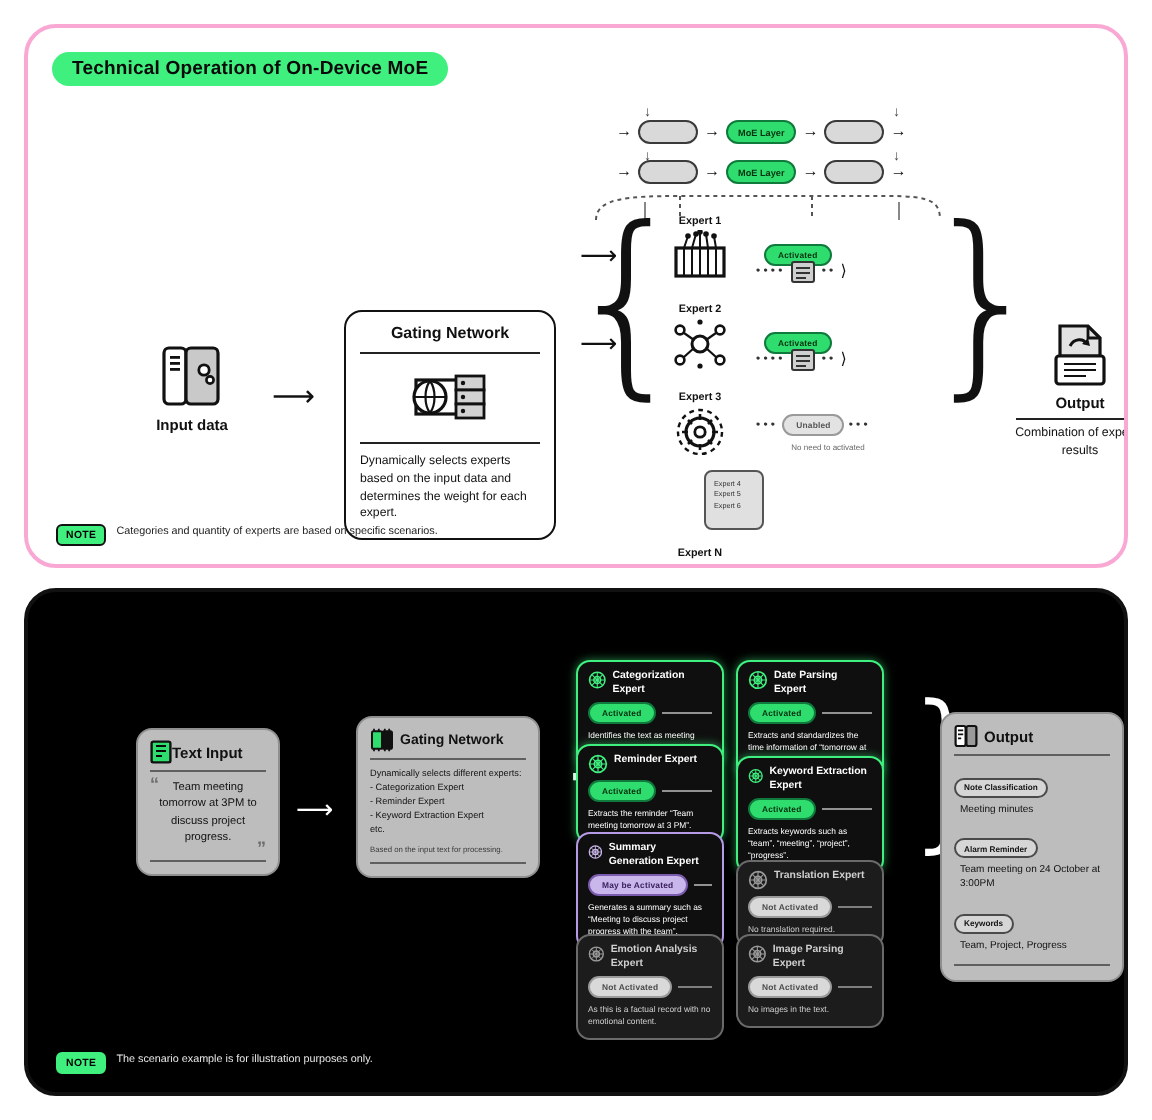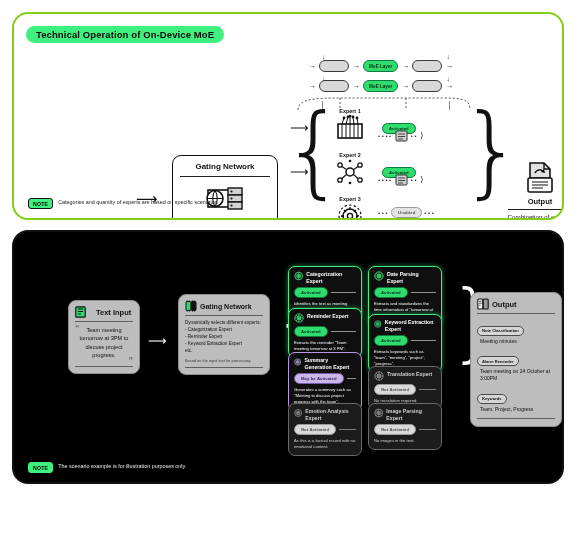--- a/index.html
+++ b/index.html
@@ -8,24 +8,24 @@
     background: #ffffff;
     font-family: "Liberation Sans", sans-serif;
     color: #111;
     overflow: hidden;
   }
   .page { width: 576px; height: 560px; padding: 12px 12px; display: flex; flex-direction: column; gap: 10px; }
 
   
   .panel-light {
     position: relative;
-    border: 2px solid #84cc16;
+    border: 2px solid #f9a8d4;
     border-radius: 16px;
     background: #fff;
-    height: 208px;
+    height: 272px;
     padding: 10px 12px;
     overflow: hidden;
   }
   .panel-dark {
     position: relative;
     border: 2px solid #111;
     border-radius: 16px;
     background: #000;
     height: 254px;
     padding: 10px 12px;
@@ -125,21 +125,21 @@
   
   .dflow { position: relative; width: 100%; height: 196px; margin-top: 6px; }
 
   .card-grey {
     background: #bdbdbd; border-radius: 8px; color:#111;
     border: 1px solid #8f8f8f;
   }
   .txtin {
     position:absolute; left: 42px; top: 52px; width: 72px; padding: 5px 6px 6px;
   }
-  .txtin-head { display:flex; align-items:center; gap:10px; font-size: 7.5px; font-weight:bold; }
+  .txtin-head { display:flex; align-items:center; gap:0; font-size: 7.5px; font-weight:bold; }
   .quote { font-size: 5.6px; line-height:1.5; text-align:center; padding: 2px 3px; position:relative; }
   .qm { font-size: 9px; font-weight:bold; color:#6d6d6d; line-height:0.6; }
 
   .gate2 { position:absolute; left: 152px; top: 46px; width: 92px; padding: 5px 6px 6px; }
   .gate2-head { display:flex; align-items:center; gap:3px; font-size: 7px; font-weight:bold; }
   .gate2-body { font-size: 4.6px; line-height: 1.55; }
   .gate2-foot { font-size: 3.9px; color:#3a3a3a; margin-top: 3px; }
 
   .dbrace { position:absolute; color:#fff; font-size: 86px; font-weight:100; line-height:1; font-family:"DejaVu Sans", sans-serif; }
 
@@ -209,20 +209,32 @@
           <span style="width:1px;height:9px;background:#888;display:block;"></span>
         </div>
       </div>
 
       <svg class="fan" width="180" height="16" viewBox="0 0 180 16">
         <path d="M4 15 C4 4, 20 3, 46 3 L150 3 C172 3, 176 6, 176 15" fill="none" stroke="#555" stroke-width="1" stroke-dasharray="2 2"></path>
         <path d="M46 3 L46 15" fill="none" stroke="#555" stroke-width="1" stroke-dasharray="2 2"></path>
         <path d="M112 3 L112 15" fill="none" stroke="#555" stroke-width="1" stroke-dasharray="2 2"></path>
       </svg>
 
+      <div class="input-block">
+        <svg class="icon-doc" width="30" height="34" viewBox="0 0 30 34">
+          <rect x="1" y="3" width="11" height="28" rx="2.5" fill="#fff" stroke="#111" stroke-width="1.6"></rect>
+          <rect x="12" y="3" width="16" height="28" rx="2.5" fill="#c9c9c9" stroke="#111" stroke-width="1.6"></rect>
+          <circle cx="21" cy="14" r="2.6" fill="#fff" stroke="#111" stroke-width="1.4"></circle>
+          <circle cx="24" cy="19" r="1.8" fill="#fff" stroke="#111" stroke-width="1.3"></circle>
+          <rect x="4" y="7" width="5" height="1.4" fill="#111"></rect>
+          <rect x="4" y="10" width="5" height="1.4" fill="#111"></rect>
+          <rect x="4" y="13" width="5" height="1.4" fill="#111"></rect>
+        </svg>
+        <div class="input-label">Input data</div>
+      </div>
 
       <div class="big-arrow" style="left:110px;top:148px;">⟶</div>
 
       <div class="gate-card">
         <div class="gate-title">Gating Network</div>
         <div class="hr"></div>
         <div class="gate-icons">
           <svg width="46" height="28" viewBox="0 0 46 28">
             <rect x="6" y="6" width="22" height="17" fill="none" stroke="#111" stroke-width="1.6"></rect>
             <circle cx="13" cy="14.5" r="8" fill="#fff" stroke="#111" stroke-width="1.6"></circle>

